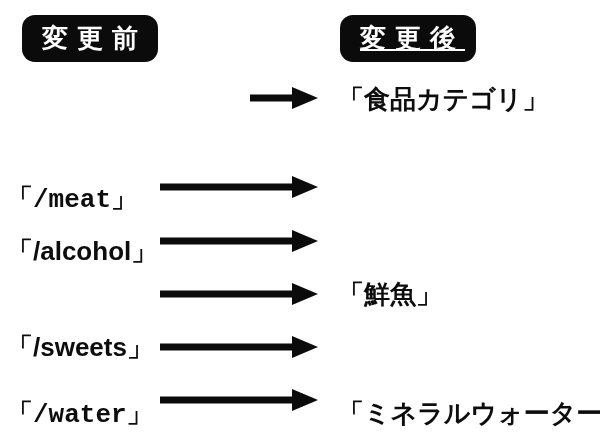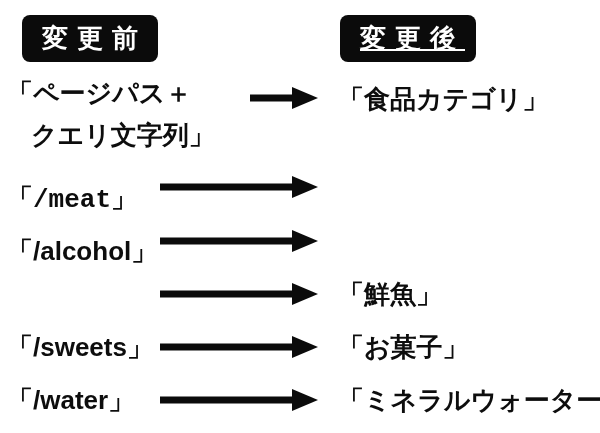--- a/index.html
+++ b/index.html
@@ -15,21 +15,21 @@
     font-family: "Liberation Sans", "DejaVu Sans", sans-serif;
     color: #0d0d0d;
     overflow: hidden;
   }
   .badge {
     position: absolute;
     top: 15px;
     height: 47px;
     background: #0b0b0b;
     color: #ffffff;
-    border-radius: 8px;
+    border-radius: 13px;
     font-size: 26px;
     font-weight: 700;
     letter-spacing: 9px;
     display: flex;
     align-items: center;
     padding: 0 11px 0 20px;
     box-sizing: border-box;
     white-space: nowrap;
   }
   .badge-before { left: 22px; }
@@ -50,21 +50,21 @@
   .before-r0 { left: 7px; top: 72px; line-height: 42px; }
   .before-r0 .line { display: block; }
   .before-r0 .line2 { padding-left: 24px; }
   .after-r0  { top: 82px; }
 
   
   .lbl-r1 { top: 183px; font-family: Liberation Mono, monospace; }
   .lbl-r2 { top: 224px; margin-top: 10px; }
   .lbl-r3 { top: 277px; }
   .lbl-r4 { top: 330px; }
-  .lbl-r5 { top: 383px; }
+  .lbl-r5 { top: 398px; font-family: Liberation Mono, monospace; }
 
   .arrow {
     position: absolute;
     height: 26px;
   }
   .arrow-long  { left: 158px; width: 162px; }
   .arrow-short { left: 248px; width: 72px; }
   .arr-r0 { top: 85px; }
   .arr-r1 { top: 174px; }
   .arr-r2 { top: 228px; }
@@ -73,24 +73,20 @@
   .arr-r5 { top: 387px; }
 </style>
 </head>
 <body>
 
 <div class="canvas">
 
   <div class="badge badge-before">変更前</div>
   <div class="badge badge-after">変更後</div>
 
-  <div class="label before-label before-r0">
-    <span class="line line1">「ページパス＋</span>
-    <span class="line line2">クエリ文字列」</span>
-  </div>
   <svg class="arrow arrow-short arr-r0" viewBox="0 0 72 26">
     <line x1="2" y1="13" x2="48" y2="13" stroke="#0b0b0b" stroke-width="7"></line>
     <polygon points="44,2 70,13 44,24" fill="#0b0b0b"></polygon>
   </svg>
   <div class="label after-label after-r0">「食品カテゴリ」</div>
 
   <div class="label before-label lbl-r1">「/meat」</div>
   <svg class="arrow arrow-long arr-r1" viewBox="0 0 162 26">
     <line x1="2" y1="13" x2="138" y2="13" stroke="#0b0b0b" stroke-width="7"></line>
     <polygon points="134,2 160,13 134,24" fill="#0b0b0b"></polygon>
@@ -106,21 +102,20 @@
     <line x1="2" y1="13" x2="138" y2="13" stroke="#0b0b0b" stroke-width="7"></line>
     <polygon points="134,2 160,13 134,24" fill="#0b0b0b"></polygon>
   </svg>
   <div class="label after-label lbl-r3">「鮮魚」</div>
 
   <div class="label before-label lbl-r4">「/sweets」</div>
   <svg class="arrow arrow-long arr-r4" viewBox="0 0 162 26">
     <line x1="2" y1="13" x2="138" y2="13" stroke="#0b0b0b" stroke-width="7"></line>
     <polygon points="134,2 160,13 134,24" fill="#0b0b0b"></polygon>
   </svg>
-  <div class="label after-label lbl-r4">「お菓子」</div>
 
   <div class="label before-label lbl-r5">「/water」</div>
   <svg class="arrow arrow-long arr-r5" viewBox="0 0 162 26">
     <line x1="2" y1="13" x2="138" y2="13" stroke="#0b0b0b" stroke-width="7"></line>
     <polygon points="134,2 160,13 134,24" fill="#0b0b0b"></polygon>
   </svg>
   <div class="label after-label lbl-r5">「ミネラルウォーター」</div>
 
 </div>
 

